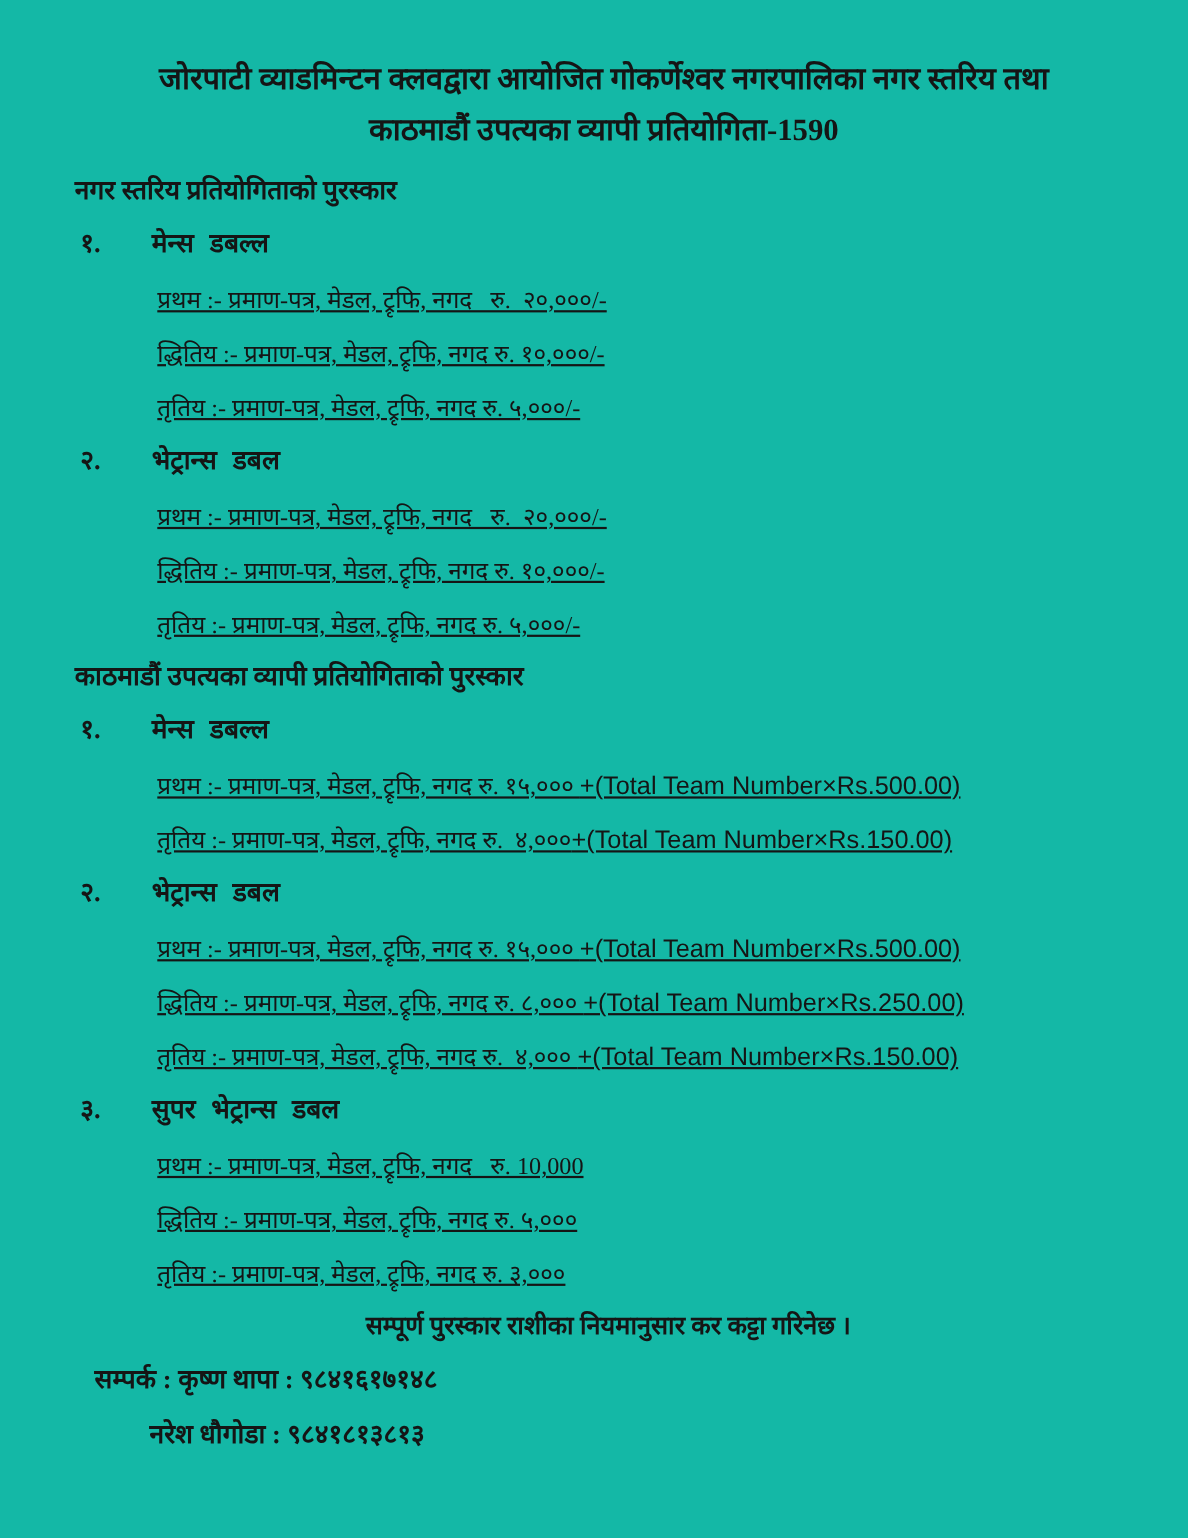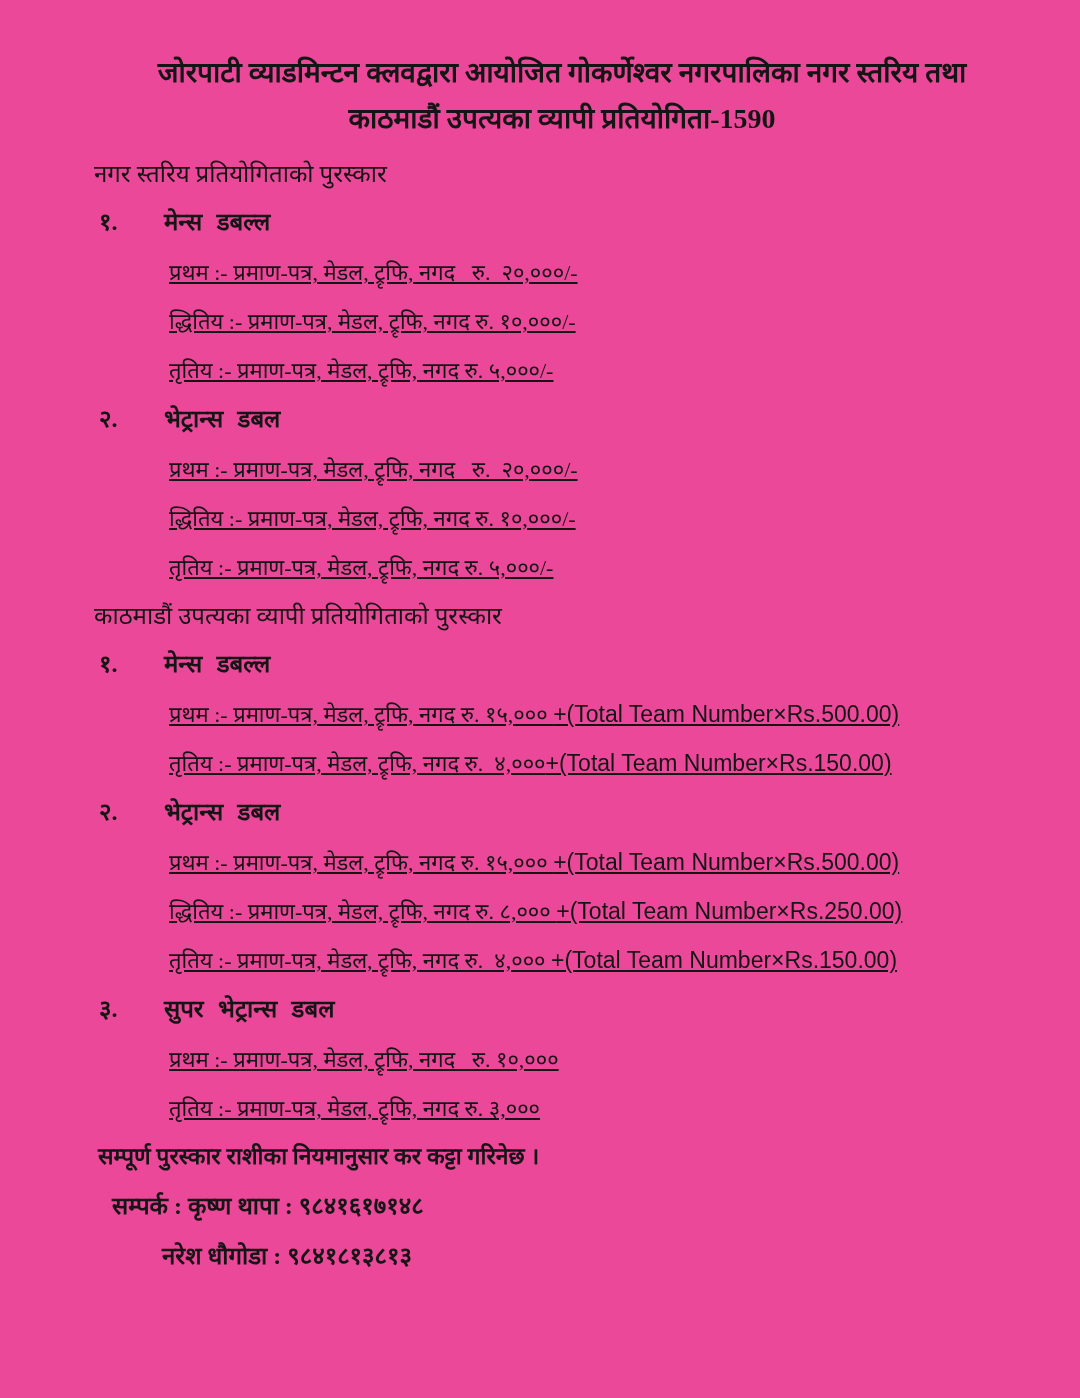--- a/index.html
+++ b/index.html
@@ -1,36 +1,36 @@
 <!DOCTYPE html>
 <html><head>
 <meta charset="utf-8">
 <style>
   html, body { margin: 0; padding: 0; background: #ffffff; }
   .page {
     width: 1080px;
     height: 1398px;
     box-sizing: border-box;
-    background: #ec4899;
+    background: #14b8a6;
     color: #151515;
     font-family: "Liberation Serif", serif;
-    padding: 50px 50px 0 94px;
+    padding: 50px 50px 0 68px;
     position: relative;
     overflow: hidden;
   }
   .title-block { text-align: center; margin: 0 0 8px 0; }
   .title-line {
     font-size: 28px;
     font-weight: bold;
     line-height: 46px;
     white-space: pre;
   }
   .sec-heading {
     font-size: 24px;
-    font-weight: normal;
+    font-weight: bold;
     line-height: 48px;
     white-space: pre;
   }
   .cat-row {
     display: flex;
     align-items: baseline;
     font-size: 24px;
     font-weight: bold;
     line-height: 48px;
   }
@@ -42,20 +42,21 @@
     line-height: 48px;
     white-space: pre;
     text-decoration: underline;
   }
   .latin {
     font-family: "Liberation Sans", sans-serif;
     font-size: 23px;
   }
   .footer-block { margin-top: 0; }
   .tax-note {
+    text-align: center;
     font-size: 23px;
     font-weight: 600;
     line-height: 48px;
     position: relative;
     left: 4px;
     white-space: pre;
   }
   .contact-line {
     text-align: left;
     font-size: 24px;
@@ -109,21 +110,22 @@
     <span class="cat-name">भेट्रान्स डबल</span>
   </div>
   <div class="prize-line"><span>प्रथम :- प्रमाण-पत्र, मेडल, ट्रृफि, नगद रु. १५,००० </span><span class="latin">+(Total Team Number×Rs.500.00)</span></div>
   <div class="prize-line"><span>द्धितिय :- प्रमाण-पत्र, मेडल, ट्रृफि, नगद रु. ८,००० </span><span class="latin">+(Total Team Number×Rs.250.00)</span></div>
   <div class="prize-line"><span>तृतिय :- प्रमाण-पत्र, मेडल, ट्रृफि, नगद रु.  ४,००० </span><span class="latin">+(Total Team Number×Rs.150.00)</span></div>
 
   <div class="cat-row">
     <span class="cat-num">३.</span>
     <span class="cat-name">सुपर भेट्रान्स डबल</span>
   </div>
-  <div class="prize-line"><span>प्रथम :- प्रमाण-पत्र, मेडल, ट्रृफि, नगद   रु. १०,०००</span><span class="latin"></span></div>
+  <div class="prize-line"><span>प्रथम :- प्रमाण-पत्र, मेडल, ट्रृफि, नगद   रु. 10,000</span><span class="latin"></span></div>
+  <div class="prize-line"><span>द्धितिय :- प्रमाण-पत्र, मेडल, ट्रृफि, नगद रु. ५,०००</span><span class="latin"></span></div>
   <div class="prize-line"><span>तृतिय :- प्रमाण-पत्र, मेडल, ट्रृफि, नगद रु. ३,०००</span><span class="latin"></span></div>
 
   <div class="footer-block">
     <div class="tax-note">सम्पूर्ण पुरस्कार राशीका नियमानुसार कर कट्टा गरिनेछ ।</div>
     <div class="contact-line contact-1">सम्पर्क : कृष्ण थापा : ९८४१६१७१४८</div>
     <div class="contact-line contact-2">नरेश धौगोडा : ९८४१८१३८१३</div>
   </div>
 
 </div>
 

